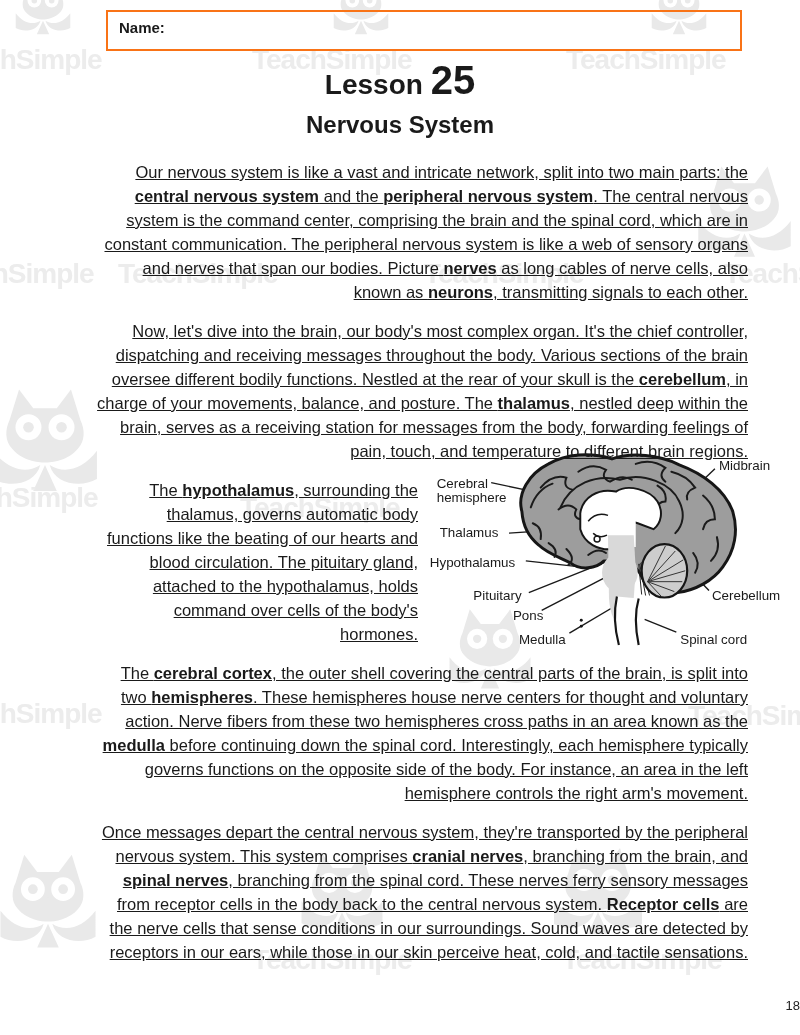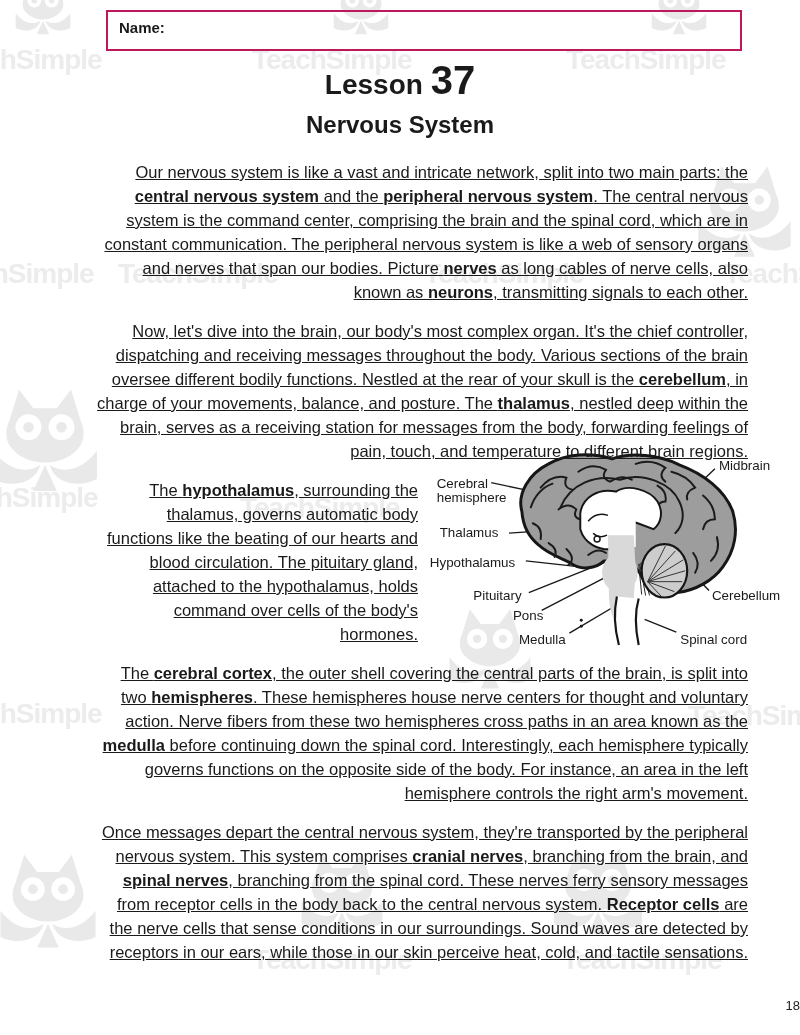--- a/index.html
+++ b/index.html
@@ -12,21 +12,21 @@
   .wm-layer{position:absolute; inset:0; z-index:0; pointer-events:none;}
   .wm-owl{position:absolute; color:#e9e9e9;}
   .wm-text{
     position:absolute; font-weight:bold; font-size:28px; letter-spacing:-1px;
     color:#ececec; white-space:nowrap;
   }
   .content{position:relative; z-index:1;}
   
   .name-box{
     position:relative; margin:10px 58px 0 106px; height:37px;
-    border:2px solid #be185d; background:transparent;
+    border:2px solid #f97316; background:transparent;
   }
   .name-box .name-label{
     position:absolute; left:11px; top:7px; font-size:15px; font-weight:bold;
   }
   .name-box input{
     position:absolute; left:70px; top:4px; right:6px; bottom:4px;
     border:none; outline:none; background:transparent; font-size:15px;
     font-family:"Liberation Sans", sans-serif;
   }
   h1.lesson{
@@ -118,21 +118,21 @@
     <span class="wm-text" style="left:562px;top:944px">TeachSimple</span>
   </div>
 
   <div class="content">
 
     <div class="name-box">
       <span class="name-label">Name:</span>
       <input type="text" value="" style="">
     </div>
 
-    <h1 class="lesson"><span>Lesson</span> <span class="num">37</span></h1>
+    <h1 class="lesson"><span>Lesson</span> <span class="num">25</span></h1>
     <h2 class="title">Nervous System</h2>
 
     <div class="body">
       <p><span>Our nervous system is like a vast and intricate network, split into two main parts: the </span><b>central nervous system</b><span> and the </span><b>peripheral nervous system</b><span>. The central nervous system is the command center, comprising the brain and the spinal cord, which are in constant communication. The peripheral nervous system is like a web of sensory organs and nerves that span our bodies. Picture </span><b>nerves</b><span> as long cables of nerve cells, also known as </span><b>neurons</b><span>, transmitting signals to each other.</span></p>
       <p><span>Now, let's dive into the brain, our body's most complex organ. It's the chief controller, dispatching and receiving messages throughout the body. Various sections of the brain oversee different bodily functions. Nestled at the rear of your skull is the </span><b>cerebellum</b><span>, in charge of your movements, balance, and posture. The </span><b>thalamus</b><span>, nestled deep within the brain, serves as a receiving station for messages from the body, forwarding feelings of pain, touch, and temperature to different brain regions.</span></p>
 
       <figure class="brain-fig">
         <svg viewBox="0 0 360 200">
 
           <g stroke="#1a1a1a" stroke-width="1.4">

